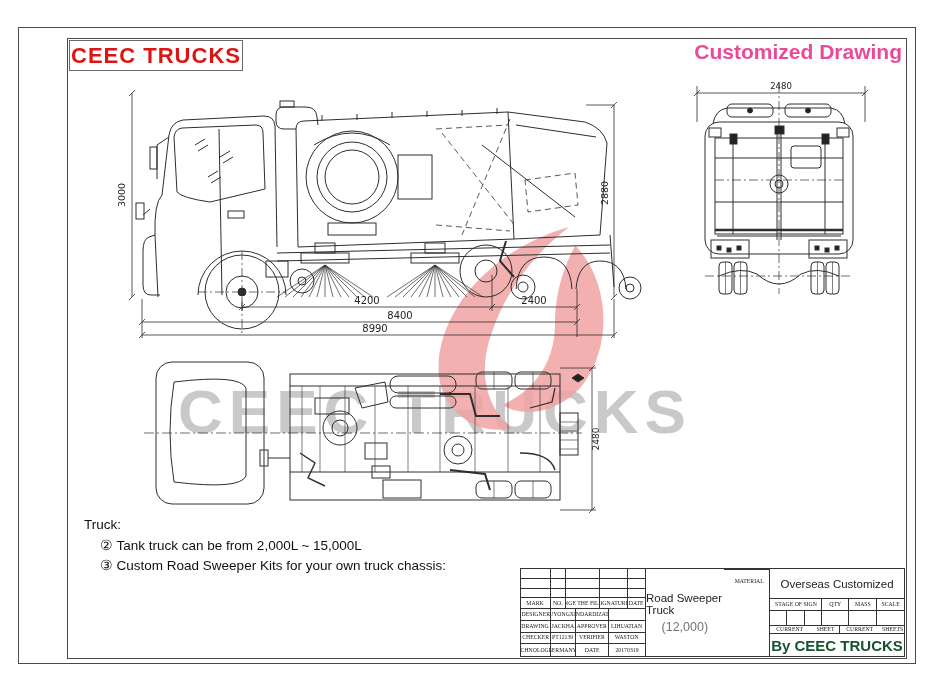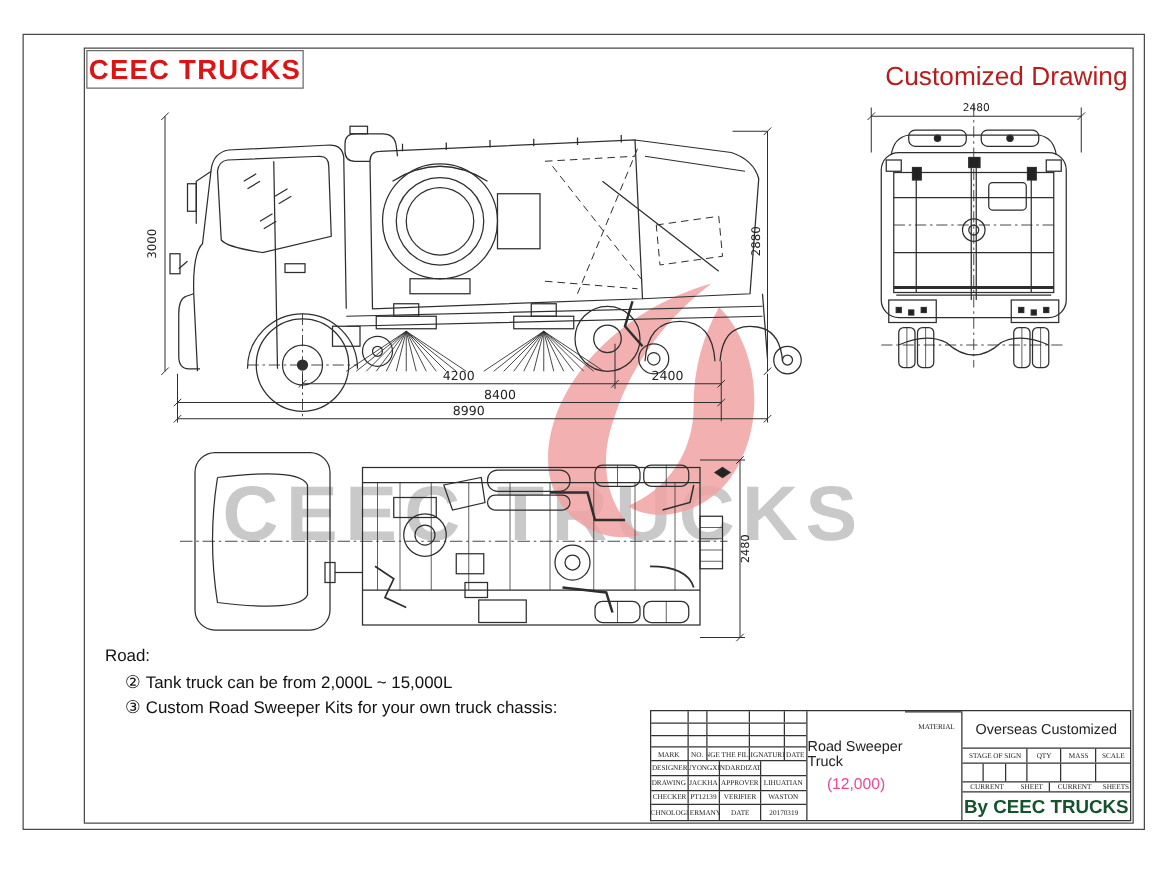--- a/index.html
+++ b/index.html
@@ -4,21 +4,21 @@
 <style>
   html,body{margin:0;padding:0;background:#fff;}
   .page{position:relative;width:926px;height:696px;background:#fff;overflow:hidden;
         font-family:"Liberation Sans",sans-serif;color:#1a1a1a;}
   .abs{position:absolute;}
   .outer-border{left:18px;top:27px;width:896px;height:635px;border:1px solid #4a4a4a;}
   .inner-border{left:67px;top:38px;width:838px;height:619px;border:1px solid #4a4a4a;}
   .logo-box{left:69px;top:40px;width:172px;height:29px;border:1px solid #6b6b6b;background:#fff;
             display:flex;align-items:center;justify-content:center;}
   .logo-text{color:#dd1414;font-weight:bold;font-size:22px;letter-spacing:1px;}
-  .doc-title{right:24px;top:50px;left:auto;position:absolute;font-weight:normal;font-size:21px;color:#b91c1c;}
+  .doc-title{right:24px;top:40px;left:auto;position:absolute;font-weight:bold;font-size:21px;color:#ec4899;}
   .wm-text{left:178px;top:376px;font-size:62px;font-weight:bold;color:#c9c9c9;letter-spacing:6px;z-index:1;white-space:nowrap;}
   .z2{z-index:2;}
   .z3{z-index:3;}
   
   .notes{left:84px;top:517px;width:420px;font-size:13.5px;color:#111;z-index:3;}
   .notes .nh{margin-bottom:4px;}
   .notes .ni{padding-left:16px;line-height:18.5px;}
   .notes .nb{font-size:14px;margin-right:4px;}
   .notes .nlast{padding-left:6px;line-height:18.5px;}
   
@@ -31,21 +31,21 @@
   .cell:last-child{border-right:none;}
   .erow{height:10px;}
   .hrow{height:11px;}
   .drow{height:12px;}
   .c1{width:24%}.c2{width:12%}.c3{width:28%}.c4{width:22%}.c5{flex:1}
   .d1{width:24%}.d2{width:20%}.d3{width:27%}.d4{flex:1}
   .ts{font-family:"Liberation Serif",serif;font-size:8px;transform:scale(0.72);transform-origin:center;white-space:nowrap;display:inline-block;}
   .tb-mid{width:130px;display:flex;border-right:1px solid #333;}
   .prod{flex:1;display:flex;flex-direction:column;align-items:center;justify-content:center;}
   .prod .p1{font-size:11.5px;color:#222;}
-  .prod .p2{font-size:12.5px;color:#ec4899;margin-top:4px;}
+  .prod .p2{font-size:12.5px;color:#737373;margin-top:4px;}
   .material{height:24px;border-top:1px solid #333;display:flex;align-items:center;padding-left:5px;}
   .tb-right{flex:1;display:flex;flex-direction:column;}
   .dept{height:30px;display:flex;align-items:center;justify-content:center;font-size:11.5px;color:#222;border-bottom:1px solid #333;}
   .srow{height:12px;display:flex;border-bottom:1px solid #333;}
   .s1{width:39%}.s2{width:20%}.s3{width:21%}.s4{flex:1}
   .xrow{height:15px;display:flex;border-bottom:1px solid #333;}
   .x1{width:13%}.x2{width:13%}.x3{width:13%}.x4{width:20%}.x5{width:21%}.x6{flex:1}
   .shrow{height:8px;display:flex;border-bottom:1px solid #333;}
   .half{width:52%;display:flex;align-items:center;justify-content:space-between;border-right:1px solid #333;padding:0 1px;overflow:hidden;}
   .half2{flex:1;display:flex;align-items:center;justify-content:space-between;padding:0 1px;overflow:hidden;}
@@ -253,21 +253,21 @@
         <path d="M438 16 L444 20 L438 24 L432 20 Z" fill="#222"></path>
       </g>
       <g stroke-width="0.8">
         <path d="M452 10 V152 M449 13 l6 -6 M449 155 l6 -6 M420 10 H456 M420 152 H456"></path>
       </g>
     </g>
     <text font-size="9" text-anchor="middle" transform="rotate(-90 459 81)" x="459" y="81">2480</text>
   </svg>
 
   <div class="abs notes">
-    <div class="nh">Road:</div>
+    <div class="nh">Truck:</div>
     <div class="ni"><span class="nb">②</span><span>Tank truck can be from 2,000L ~ 15,000L</span></div>
     <div class="ni"><span class="nb">③</span><span>Custom Road Sweeper Kits for your own truck chassis:</span></div>
   </div>
 
   <div class="abs tb">
 
     <div class="tb-left">
       <div class="row erow">
           <div class="cell c1"></div>
           <div class="cell c2"></div>

